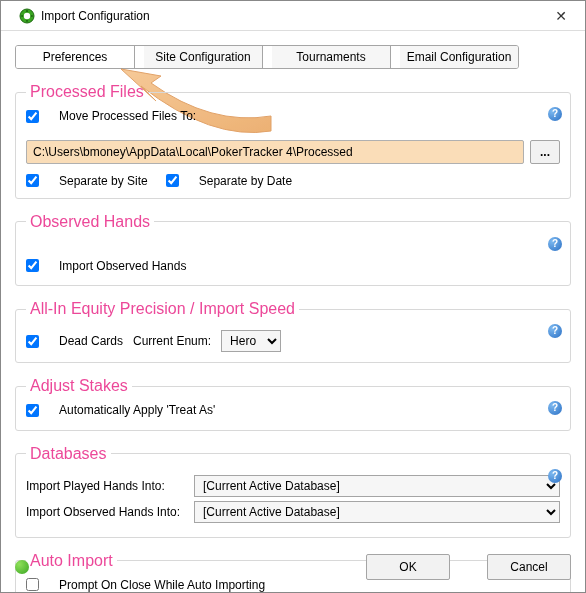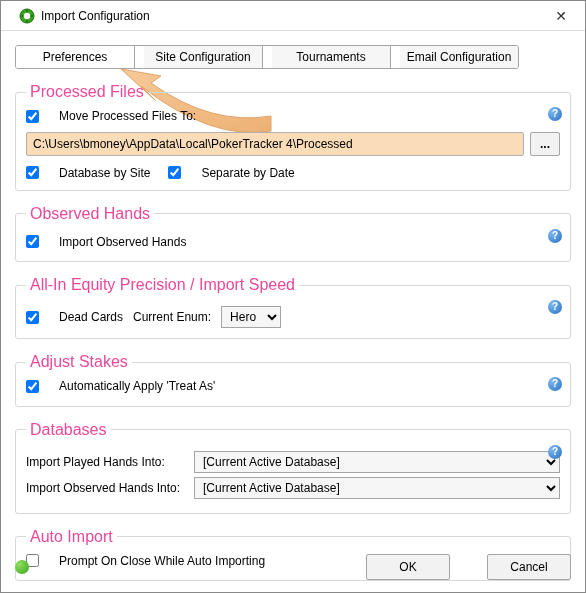--- a/index.html
+++ b/index.html
@@ -91,21 +91,21 @@
     gap: 20px;
     font-size: 12px;
   }
   input[type=checkbox] {
     width: 13px; height: 13px;
     margin: 0;
   }
   .path-row {
     display: flex;
     gap: 6px;
-    margin-top: 6px;
+    margin-top: 14px;
     align-items: stretch;
   }
   .path-box {
     flex: 1;
     border: 1px solid #b0b0b0;
     background: #faddb8;
     border-radius: 2px;
     padding: 4px 6px;
     font-size: 12px;
     height: 24px;
@@ -216,34 +216,34 @@
       <input type="checkbox" checked="" style="">
       <span>Move Processed Files To:</span>
     </label>
     <div class="path-row">
       <div class="path-box">C:\Users\bmoney\AppData\Local\PokerTracker 4\Processed</div>
       <div class="browse-btn">...</div>
     </div>
     <div class="sep-row">
       <label class="cb">
         <input type="checkbox" checked="" style="">
-        <span>Database by Site</span>
+        <span>Separate by Site</span>
       </label>
       <label class="cb">
         <input type="checkbox" checked="" style="">
         <span>Separate by Date</span>
       </label>
     </div>
   </fieldset>
 
   <div class="two-col">
     <fieldset>
       <legend>Observed Hands</legend>
       <span class="help-icon">?</span>
-      <label class="cb" style="margin-top:4px;">
+      <label class="cb" style="margin-top:20px;">
         <input type="checkbox" checked="" style="">
         <span>Import Observed Hands</span>
       </label>
     </fieldset>
 
     <fieldset>
       <legend>All-In Equity Precision / Import Speed</legend>
       <span class="help-icon">?</span>
       <div class="inline-row">
         <label class="cb">

